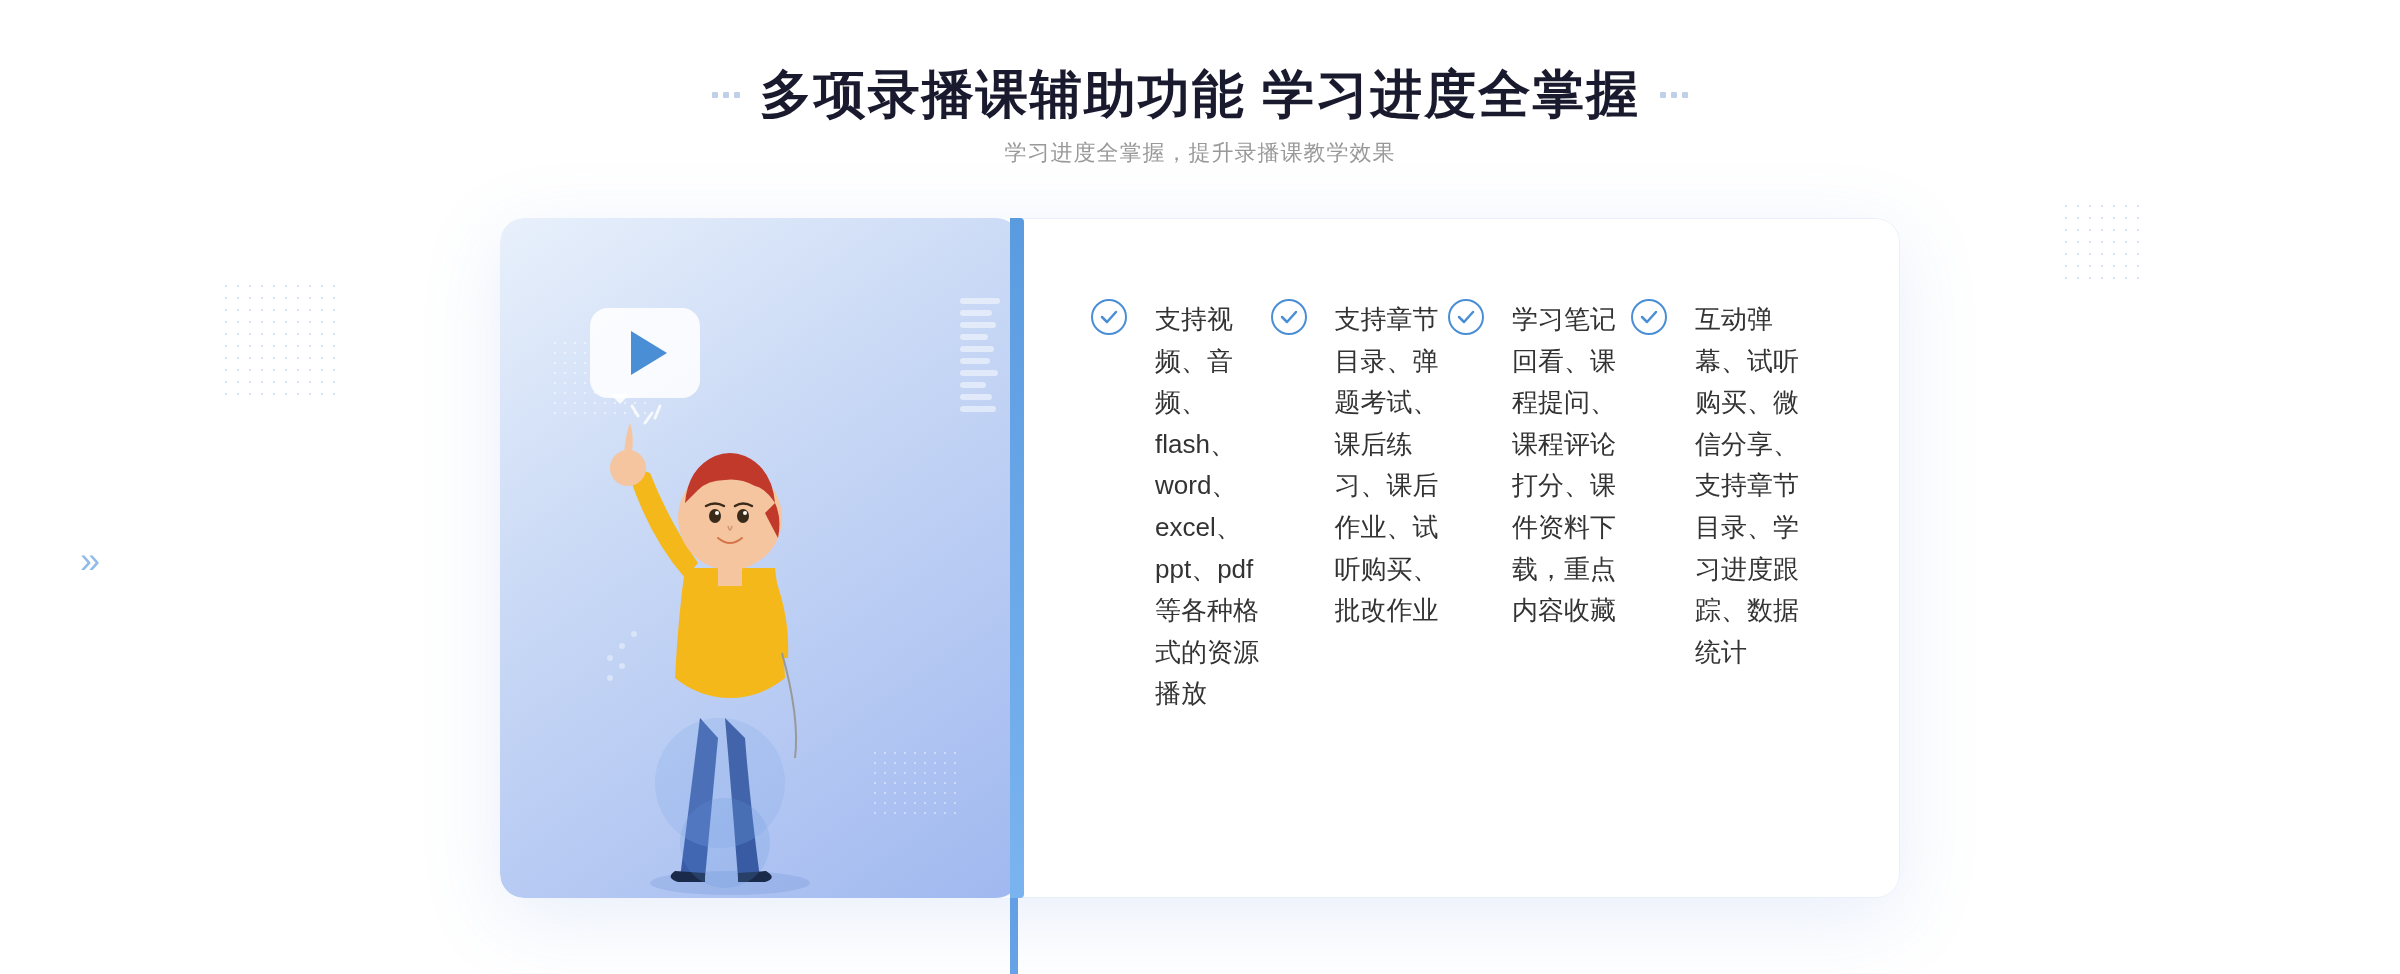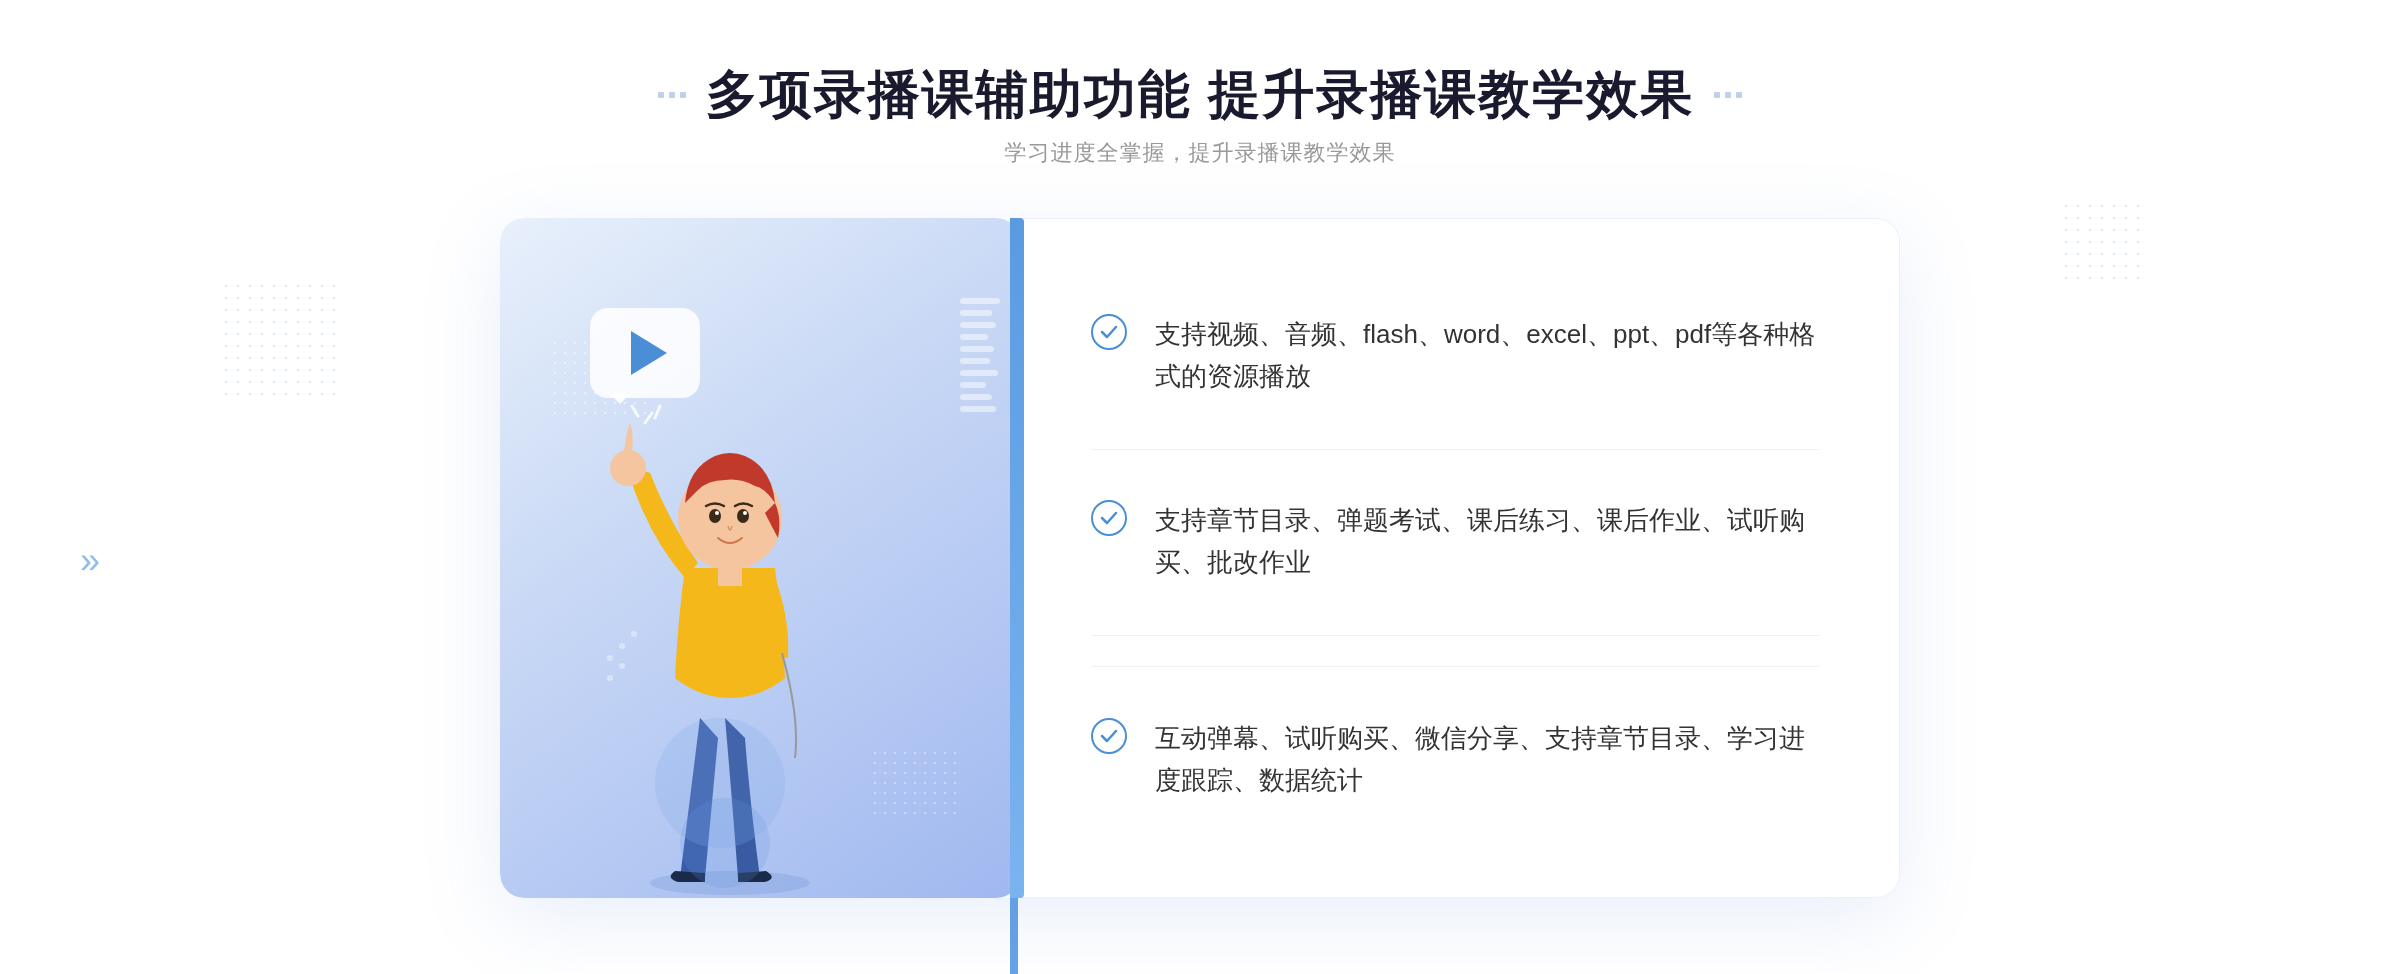--- a/index.html
+++ b/index.html
@@ -195,21 +195,21 @@
     }
 
     
     .features-panel {
       flex: 1;
       background: #ffffff;
       border-radius: 0 24px 24px 0;
       margin-left: -10px;
       padding: 60px 80px;
       display: flex;
-      flex-direction: column;
+      flex-direction: row;
       justify-content: space-around;
       box-shadow: 0 10px 60px rgba(100, 140, 220, 0.12);
       border: 1px solid #e8f0fb;
     }
 
     
     .features-panel::before {
       content: '';
       position: absolute;
       left: 510px;
@@ -295,21 +295,21 @@
   <div class="dots-right"></div>
   <div class="chevron-left">»</div>
 
   <div class="header-section">
     <div class="header-decorators">
       <div class="decorator-dots">
         <div class="decorator-dot"></div>
         <div class="decorator-dot"></div>
         <div class="decorator-dot"></div>
       </div>
-      <h1 class="main-title">多项录播课辅助功能 提升录播课教学效果</h1>
+      <h1 class="main-title">多项录播课辅助功能 学习进度全掌握</h1>
       <div class="decorator-dots">
         <div class="decorator-dot"></div>
         <div class="decorator-dot"></div>
         <div class="decorator-dot"></div>
       </div>
     </div>
     <p class="subtitle">学习进度全掌握，提升录播课教学效果</p>
   </div>
 
   <div class="card-wrapper">
@@ -418,20 +418,28 @@
           <div class="check-circle">
             <svg width="20" height="20" viewBox="0 0 20 20">
               <polyline points="3,10 8,15 17,5" stroke="#4a8fd6" stroke-width="2.5" fill="none" stroke-linecap="round" stroke-linejoin="round"></polyline>
             </svg>
           </div>
           <span class="feature-text">支持章节目录、弹题考试、课后练习、课后作业、试听购买、批改作业</span>
         </div>
 
         <div class="feature-divider"></div>
 
+        <div class="feature-item">
+          <div class="check-circle">
+            <svg width="20" height="20" viewBox="0 0 20 20">
+              <polyline points="3,10 8,15 17,5" stroke="#4a8fd6" stroke-width="2.5" fill="none" stroke-linecap="round" stroke-linejoin="round"></polyline>
+            </svg>
+          </div>
+          <span class="feature-text">学习笔记回看、课程提问、课程评论打分、课件资料下载，重点内容收藏</span>
+        </div>
 
         <div class="feature-divider"></div>
 
         <div class="feature-item">
           <div class="check-circle">
             <svg width="20" height="20" viewBox="0 0 20 20">
               <polyline points="3,10 8,15 17,5" stroke="#4a8fd6" stroke-width="2.5" fill="none" stroke-linecap="round" stroke-linejoin="round"></polyline>
             </svg>
           </div>
           <span class="feature-text">互动弹幕、试听购买、微信分享、支持章节目录、学习进度跟踪、数据统计</span>

